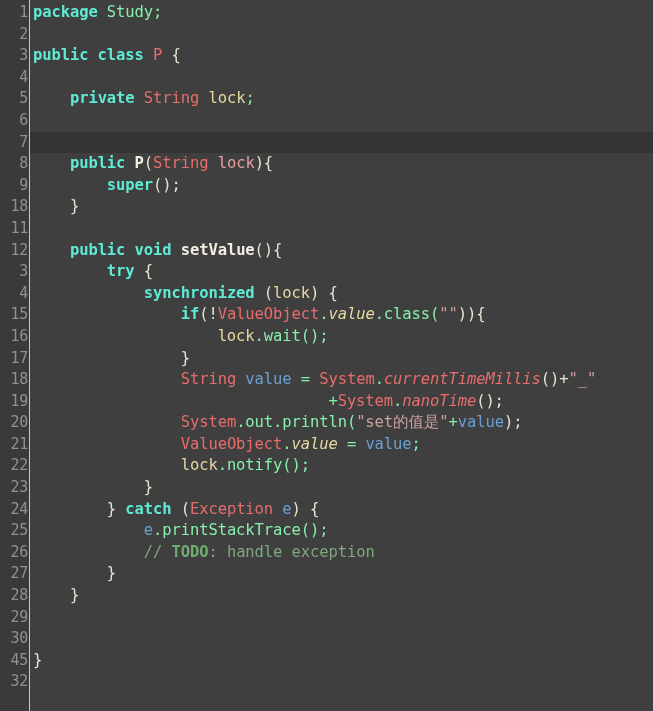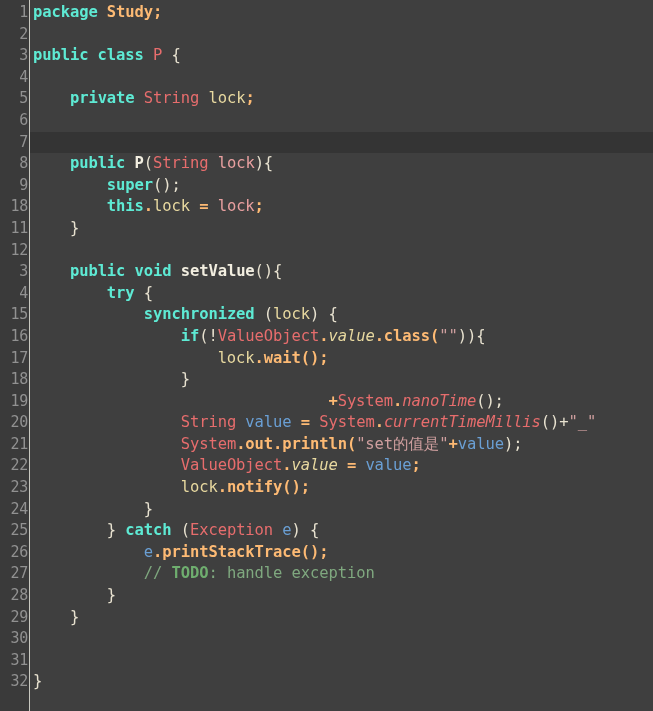--- a/index.html
+++ b/index.html
@@ -85,21 +85,21 @@
   }
 
   
   .kw   { color: #5eead4; font-weight: bold; }          
   .typ  { color: #e76d6d; }                              
   .fld  { color: #e8d9a0; }                              
   .sfld { color: #e8d9a0; font-style: italic; }          
   .smth { color: #e76d6d; font-style: italic; }          
   .loc  { color: #6a9fd4; }                              
   .par  { color: #e9a0a0; }                              
-  .pln  { color: #fdba74; font-weight: bold; }                              
+  .pln  { color: #86efac; }                              
   .mth  { color: #f2eee0; font-weight: bold; }           
   .str  { color: #cf9f9f; }                              
   .cmt  { color: #7fa87f; }                              
   .todo { color: #6fae6f; font-weight: bold; }           
   .brc  { color: #e8e2d0; }
 
   
   .caret {
     display: inline-block;
     width: 1px;
@@ -139,21 +139,21 @@
     <div class="ln">21</div>
     <div class="ln">22</div>
     <div class="ln">23</div>
     <div class="ln">24</div>
     <div class="ln">25</div>
     <div class="ln">26</div>
     <div class="ln">27</div>
     <div class="ln">28</div>
     <div class="ln">29</div>
     <div class="ln">30</div>
-    <div class="ln">31</div>
+    <div class="ln">45</div>
     <div class="ln">32</div>
   </div>
 
   <div id="code">
     <div id="hl-band" style="top: 131.6px; height: 21.6px; background: rgb(52, 52, 52);"></div>
 
     <div class="cl"><span class="kw">package</span><span class="pln"> </span><span class="pln">Study</span><span class="pln">;</span></div>
 
     <div class="cl"> </div>
 
@@ -164,41 +164,40 @@
     <div class="cl"><span class="pln">    </span><span class="kw">private</span><span class="pln"> </span><span class="typ">String</span><span class="pln"> </span><span class="fld">lock</span><span class="pln">;</span></div>
 
     <div class="cl"> </div>
 
     <div class="cl"><span class="pln">    </span><span class="cmt">//生产者</span><span class="caret"></span></div>
 
     <div class="cl"><span class="pln">    </span><span class="kw">public</span><span class="pln"> </span><span class="mth">P</span><span class="brc">(</span><span class="typ">String</span><span class="pln"> </span><span class="par">lock</span><span class="brc">){</span></div>
 
     <div class="cl"><span class="pln">        </span><span class="kw">super</span><span class="brc">();</span></div>
 
-    <div class="cl"><span class="pln">        </span><span class="kw">this</span><span class="pln">.</span><span class="fld">lock</span><span class="pln"> = </span><span class="par">lock</span><span class="pln">;</span></div>
 
     <div class="cl"><span class="brc">    }</span></div>
 
     <div class="cl"> </div>
 
     <div class="cl"><span class="pln">    </span><span class="kw">public void</span><span class="pln"> </span><span class="mth">setValue</span><span class="brc">(){</span></div>
 
     <div class="cl"><span class="pln">        </span><span class="kw">try</span><span class="brc"> {</span></div>
 
     <div class="cl"><span class="pln">            </span><span class="kw">synchronized</span><span class="brc"> (</span><span class="fld">lock</span><span class="brc">) {</span></div>
 
     <div class="cl"><span class="pln">                </span><span class="kw">if</span><span class="brc">(!</span><span class="typ">ValueObject</span><span class="pln">.</span><span class="sfld">value</span><span class="pln">.class(</span><span class="str">""</span><span class="brc">)){</span></div>
 
     <div class="cl"><span class="pln">                    </span><span class="fld">lock</span><span class="pln">.wait();</span></div>
 
     <div class="cl"><span class="brc">                }</span></div>
 
+    <div class="cl"><span class="pln">                </span><span class="typ">String</span><span class="pln"> </span><span class="loc">value</span><span class="pln"> = </span><span class="typ">System</span><span class="pln">.</span><span class="smth">currentTimeMillis</span><span class="brc">()+</span><span class="str">"_"</span></div>
+
     <div class="cl"><span class="pln">                                +</span><span class="typ">System</span><span class="pln">.</span><span class="smth">nanoTime</span><span class="brc">();</span></div>
-
-    <div class="cl"><span class="pln">                </span><span class="typ">String</span><span class="pln"> </span><span class="loc">value</span><span class="pln"> = </span><span class="typ">System</span><span class="pln">.</span><span class="smth">currentTimeMillis</span><span class="brc">()+</span><span class="str">"_"</span></div>
 
     <div class="cl"><span class="pln">                </span><span class="typ">System</span><span class="pln">.out.println(</span><span class="str">"set的值是"</span><span class="pln">+</span><span class="loc">value</span><span class="brc">);</span></div>
 
     <div class="cl"><span class="pln">                </span><span class="typ">ValueObject</span><span class="pln">.</span><span class="sfld">value</span><span class="pln"> = </span><span class="loc">value</span><span class="pln">;</span></div>
 
     <div class="cl"><span class="pln">                </span><span class="fld">lock</span><span class="pln">.notify();</span></div>
 
     <div class="cl"><span class="brc">            }</span></div>
 
     <div class="cl"><span class="brc">        } </span><span class="kw">catch</span><span class="brc"> (</span><span class="typ">Exception</span><span class="pln"> </span><span class="loc">e</span><span class="brc">) {</span></div>

